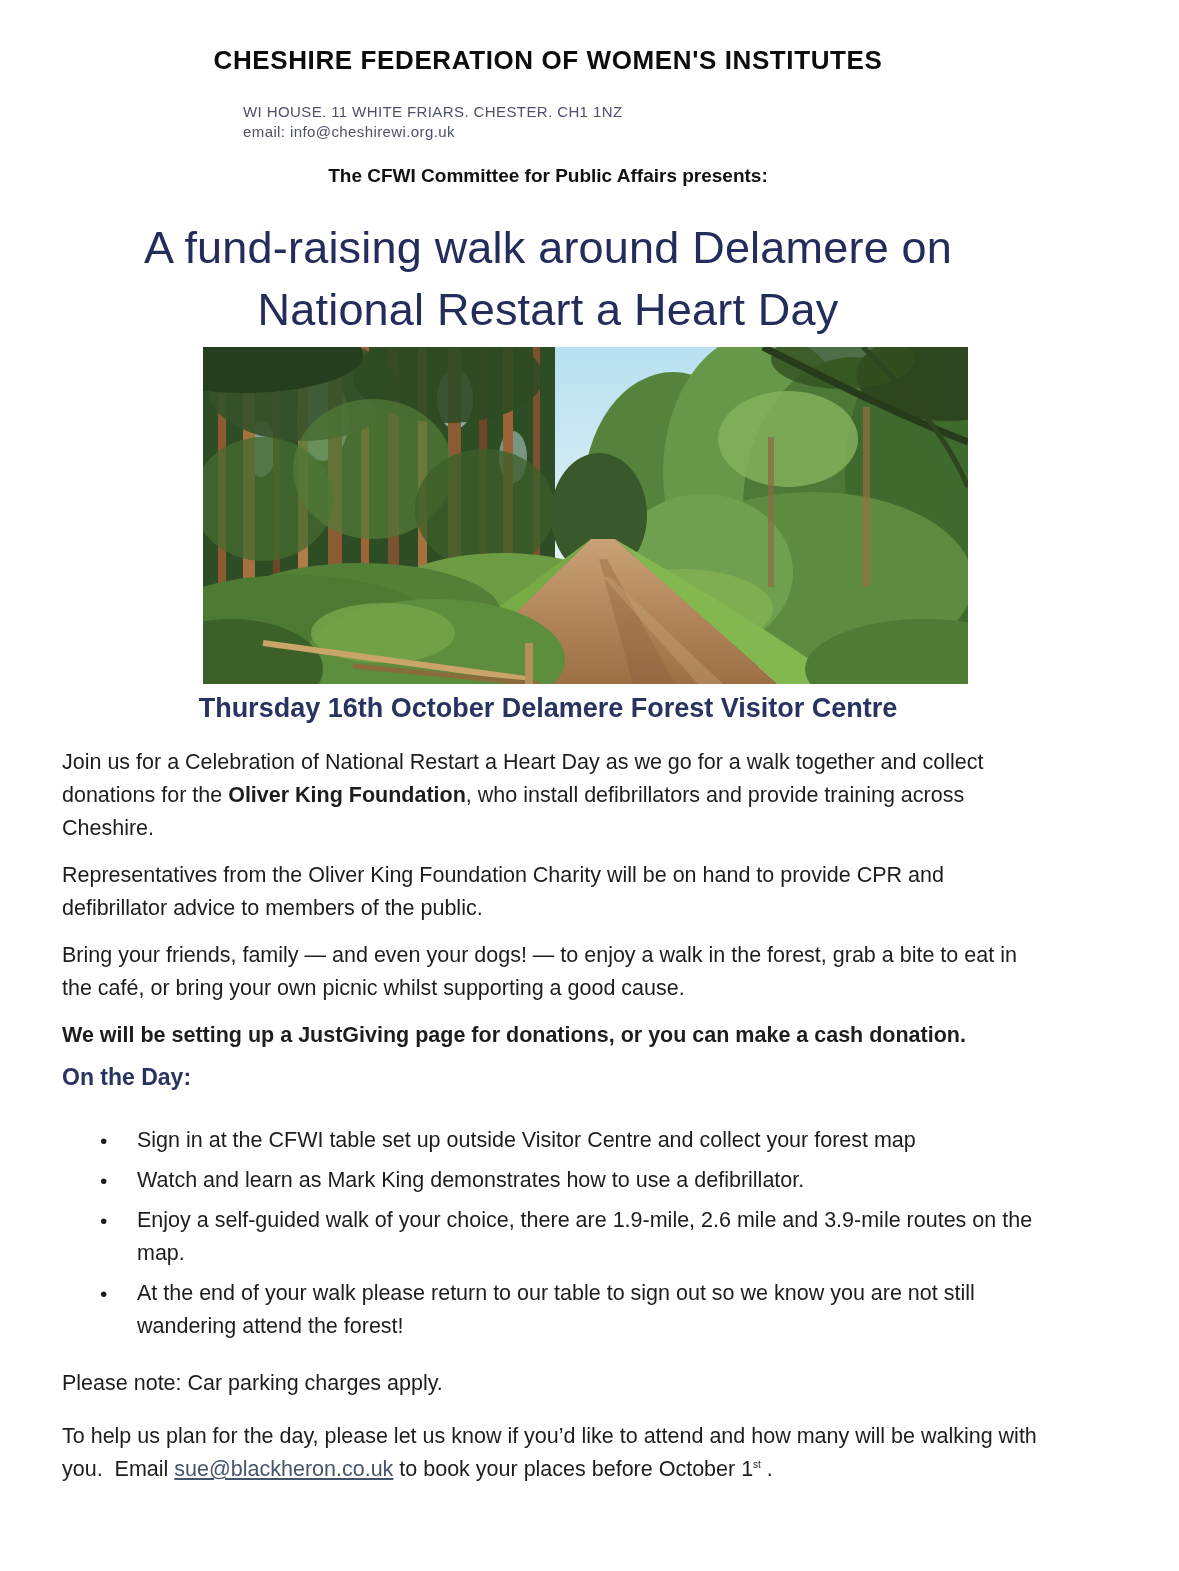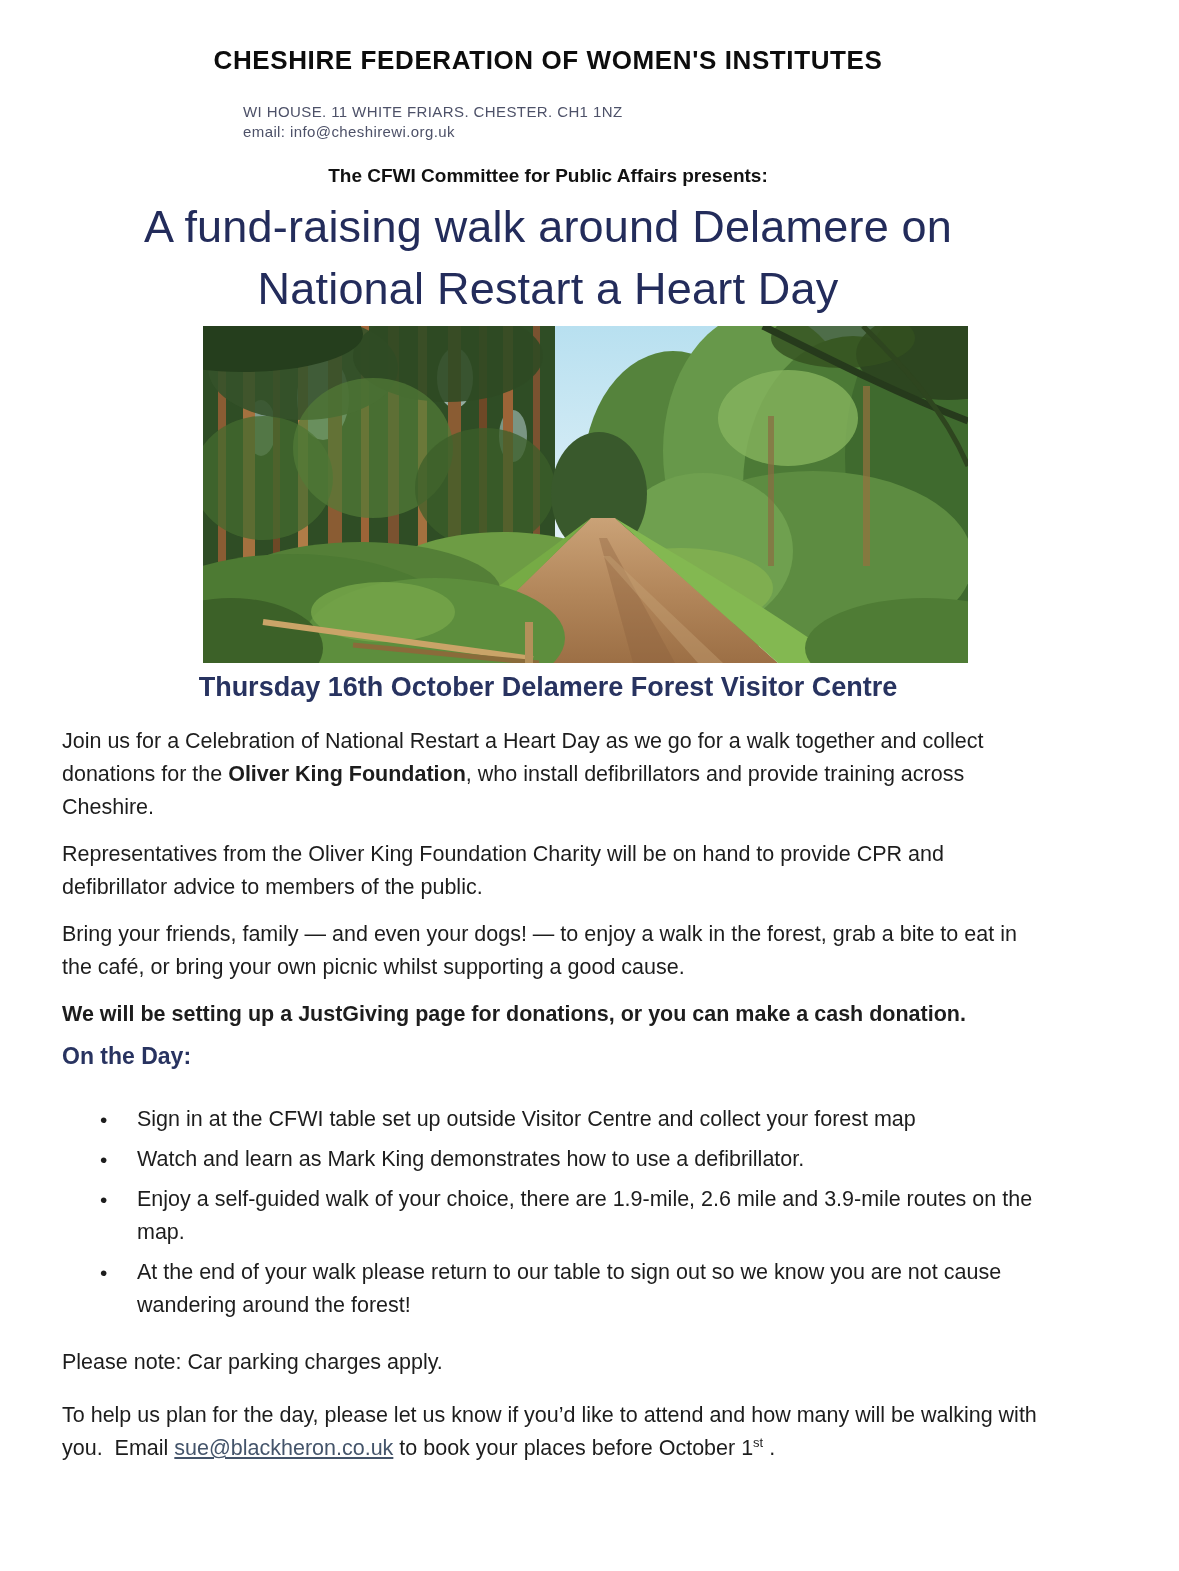--- a/index.html
+++ b/index.html
@@ -41,21 +41,21 @@
     margin-top: 22px;
     line-height: 24px;
   }
   
   .main-title {
     text-align: center;
     color: #232c5b;
     font-size: 45px;
     font-weight: 400;
     line-height: 62px;
-    margin-top: 8px;
+    margin-top: 29px;
     letter-spacing: 0.2px;
   }
   
   .photo {
     display: block;
     width: 765px;
     height: 337px;
     margin: 6px 0 0 203px;
   }
   .photo svg { display: block; width: 100%; height: 100%; }
@@ -113,21 +113,21 @@
   }
   .note {
     margin-top: 24px !important;
   }
   .closing { margin-top: 20px !important; }
   .email-link {
     color: #44546a;
     text-decoration: underline;
     cursor: pointer;
   }
-  sup.ord { font-size: 13px; vertical-align: super; line-height: 0; }
+  sup.ord { font-size: 10px; vertical-align: super; line-height: 0; }
 </style>
 </head>
 <body>
 
 <div class="page">
 
   <div class="org-name">CHESHIRE FEDERATION OF WOMEN'S INSTITUTES</div>
 
   <div class="addr-row">
     <span>WI HOUSE. 11 WHITE FRIARS. CHESTER. CH1 1NZ</span>
@@ -250,21 +250,21 @@
       <li>
         <span class="marker">•</span>
         <span>Watch and learn as Mark King demonstrates how to use a defibrillator.</span>
       </li>
       <li>
         <span class="marker">•</span>
         <span>Enjoy a self-guided walk of your choice, there are 1.9-mile, 2.6 mile and 3.9-mile routes on the map.</span>
       </li>
       <li>
         <span class="marker">•</span>
-        <span>At the end of your walk please return to our table to sign out so we know you are not cause wandering around the forest!</span>
+        <span>At the end of your walk please return to our table to sign out so we know you are not still wandering attend the forest!</span>
       </li>
     </ul>
 
     <p class="note">Please note: Car parking charges apply.</p>
 
     <p class="closing"><span>To help us plan for the day, please let us know if you’d like to attend and how many will be walking with you.&nbsp; Email </span><a class="email-link">sue@blackheron.co.uk</a><span> to book your places before October 1</span><sup class="ord">st</sup><span>&nbsp;.</span></p>
 
   </div>
 </div>
 

